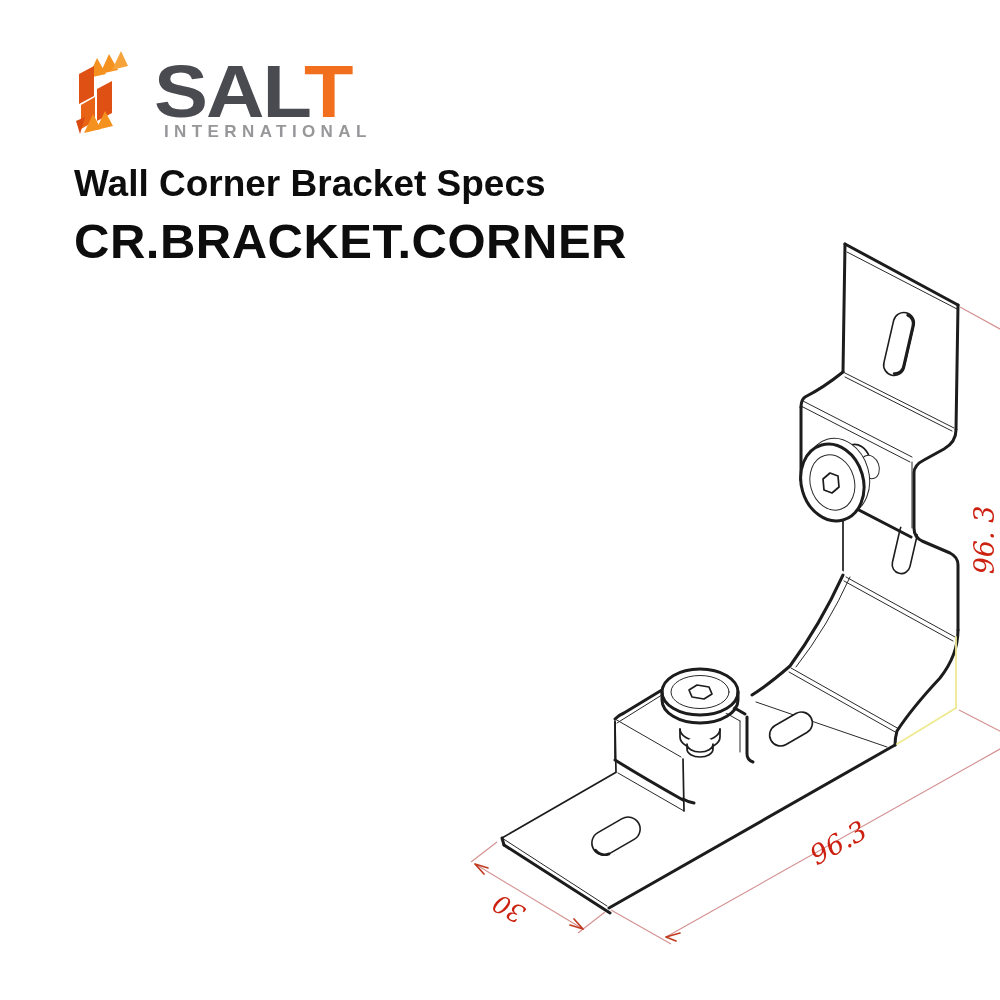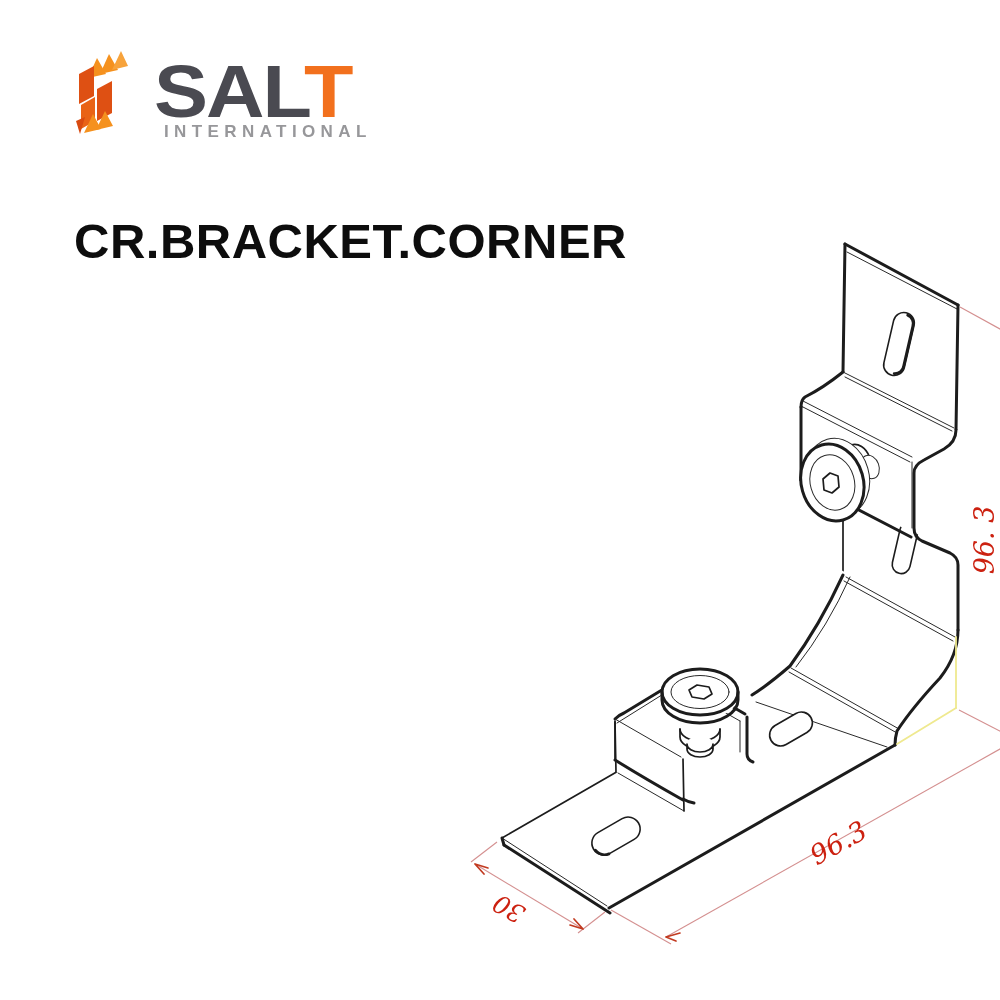--- a/index.html
+++ b/index.html
@@ -49,20 +49,21 @@
         <polygon points="53,89 68,81 68,113 53,121" fill="#de5013"></polygon>
         <polygon points="32,121 41,117 36,134" fill="#d84a10"></polygon>
         <polygon points="40,133 49,114 57,129" fill="#f5911e"></polygon>
         <polygon points="52,130 61,111 69,126" fill="#f5911e"></polygon>
       </g>
     </svg>
     <div id="wordmark"><span>SAL</span><span class="accent">T</span></div>
     <div id="tagline">INTERNATIONAL</div>
   </div>
 
+  <div class="h-title">Wall Corner Bracket Specs</div>
   <div class="h-code">CR.BRACKET.CORNER</div>
 
   <svg id="drawing" viewBox="0 0 1000 1000">
 
     <g>
       <polygon class="face" points="795,440 916,505 916,633 795,578"></polygon>
       <path class="ln-med" d="M799,514 L799,575"></path>
       <g transform="translate(861,548) rotate(13)">
         <rect class="slot" x="-9" y="-26" width="18" height="52" rx="9"></rect>
       </g>

